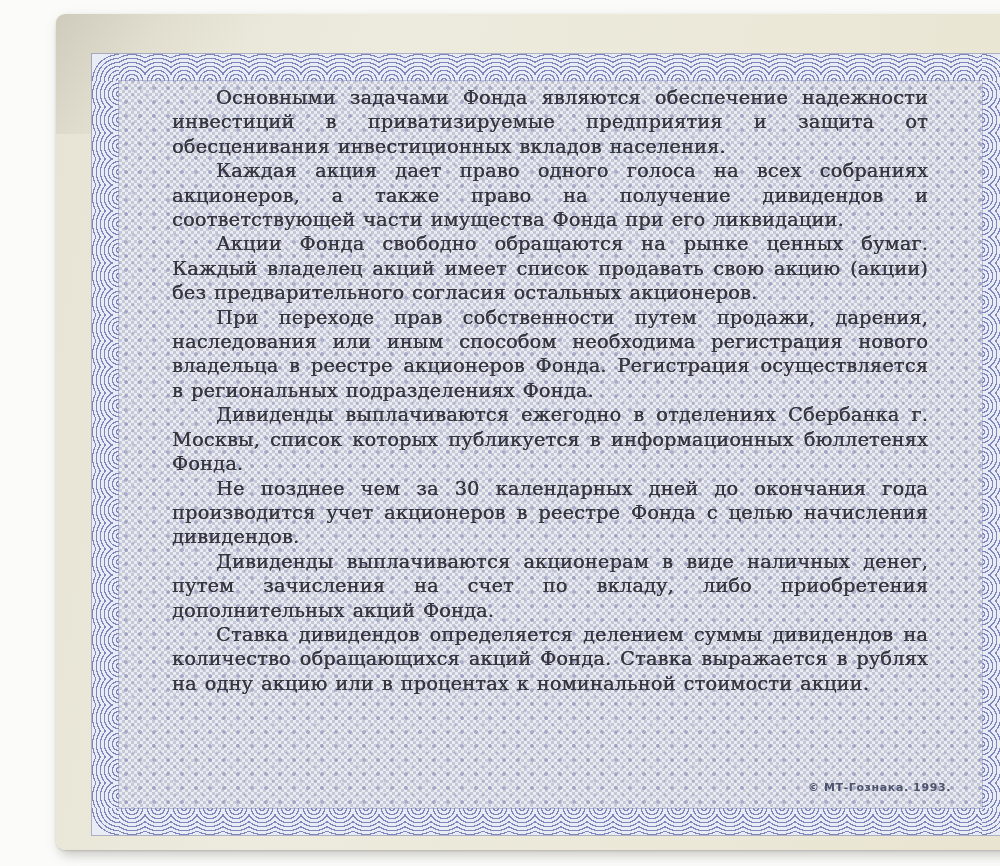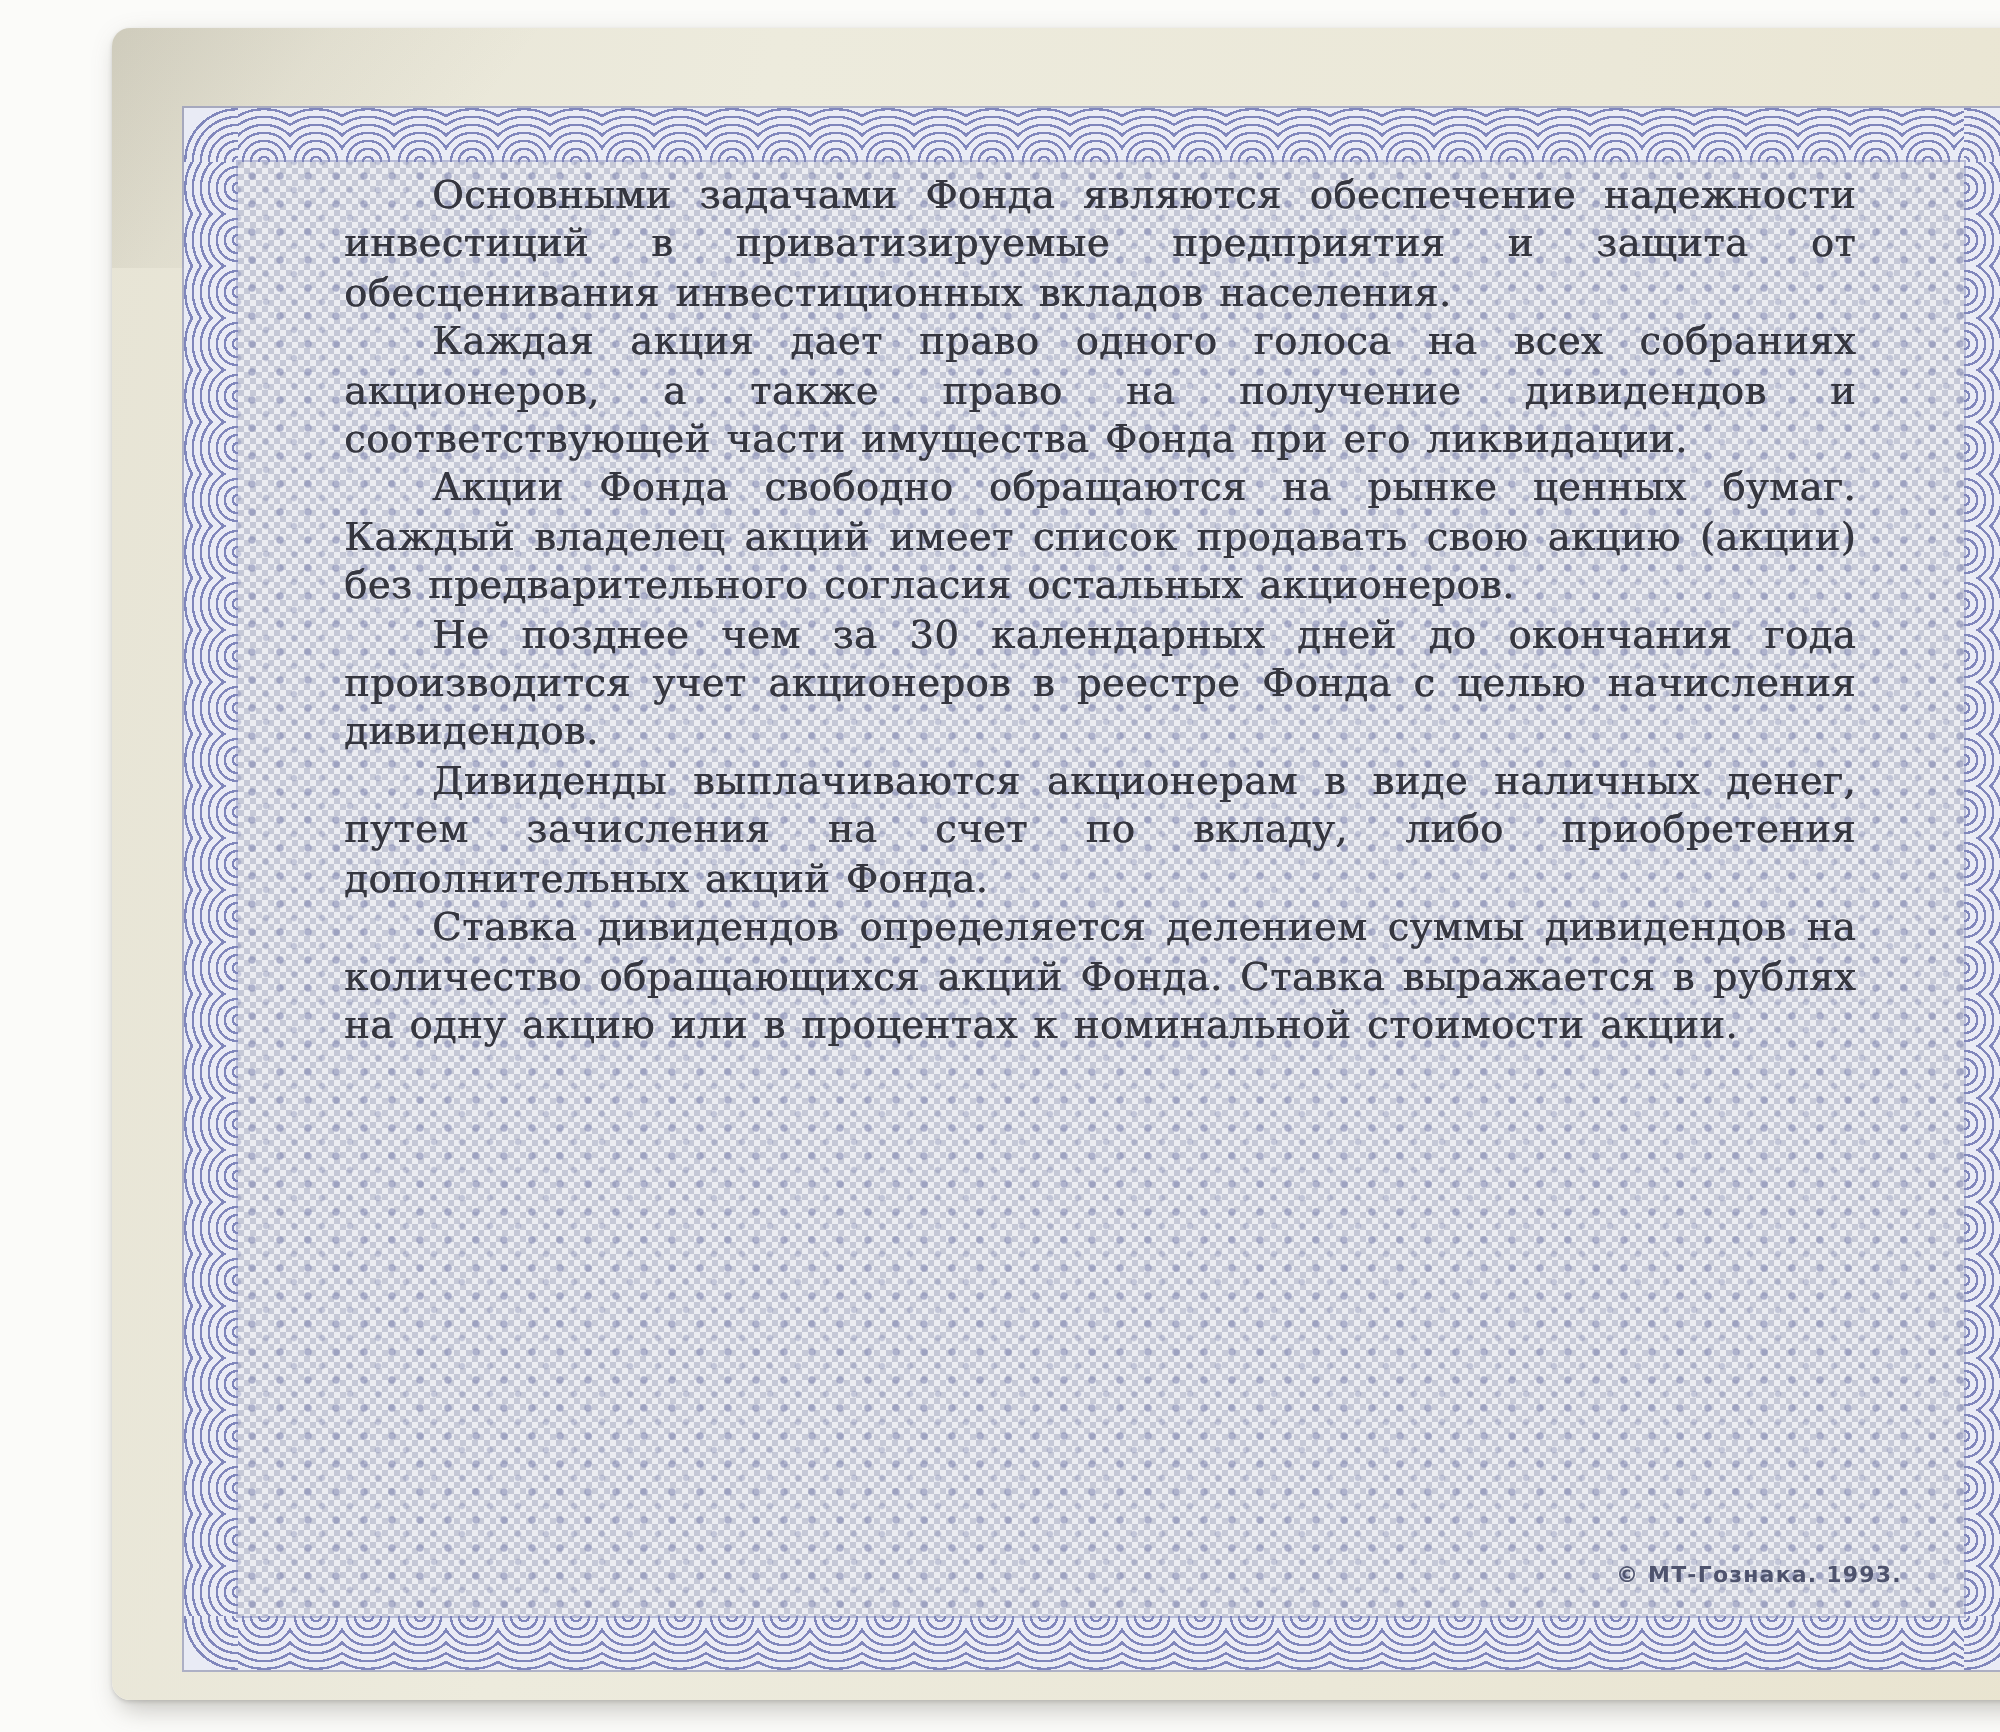--- a/index.html
+++ b/index.html
@@ -126,20 +126,22 @@
     <div class="corner corner-tr"></div>
     <div class="corner corner-bl"></div>
     <div class="corner corner-br"></div>
     <div class="pattern-field"></div>
   </div>
 
   <div class="text-block">
     <p>Основными задачами Фонда являются обеспечение надежности инвестиций в приватизируемые предприятия и защита от обесценивания инвестиционных вкладов населения.</p>
     <p>Каждая акция дает право одного голоса на всех собраниях акционеров, а также право на получение дивидендов и соответствующей части имущества Фонда при его ликвидации.</p>
     <p>Акции Фонда свободно обращаются на рынке ценных бумаг. Каждый владелец акций имеет список продавать свою акцию (акции) без предварительного согласия остальных акционеров.</p>
+    <p>При переходе прав собственности путем продажи, дарения, наследования или иным способом необходима регистрация нового владельца в реестре акционеров Фонда. Регистрация осуществляется в региональных подразделениях Фонда.</p>
+    <p>Дивиденды выплачиваются ежегодно в отделениях Сбербанка г. Москвы, список которых публикуется в информационных бюллетенях Фонда.</p>
     <p>Не позднее чем за 30 календарных дней до окончания года производится учет акционеров в реестре Фонда с целью начисления дивидендов.</p>
     <p>Дивиденды выплачиваются акционерам в виде наличных денег, путем зачисления на счет по вкладу, либо приобретения дополнительных акций Фонда.</p>
     <p>Ставка дивидендов определяется делением суммы дивидендов на количество обращающихся акций Фонда. Ставка выражается в рублях на одну акцию или в процентах к номинальной стоимости акции.</p>
   </div>
 
   <div class="imprint">© МТ-Гознака. 1993.</div>
 
 </div>
 
 </body></html>

